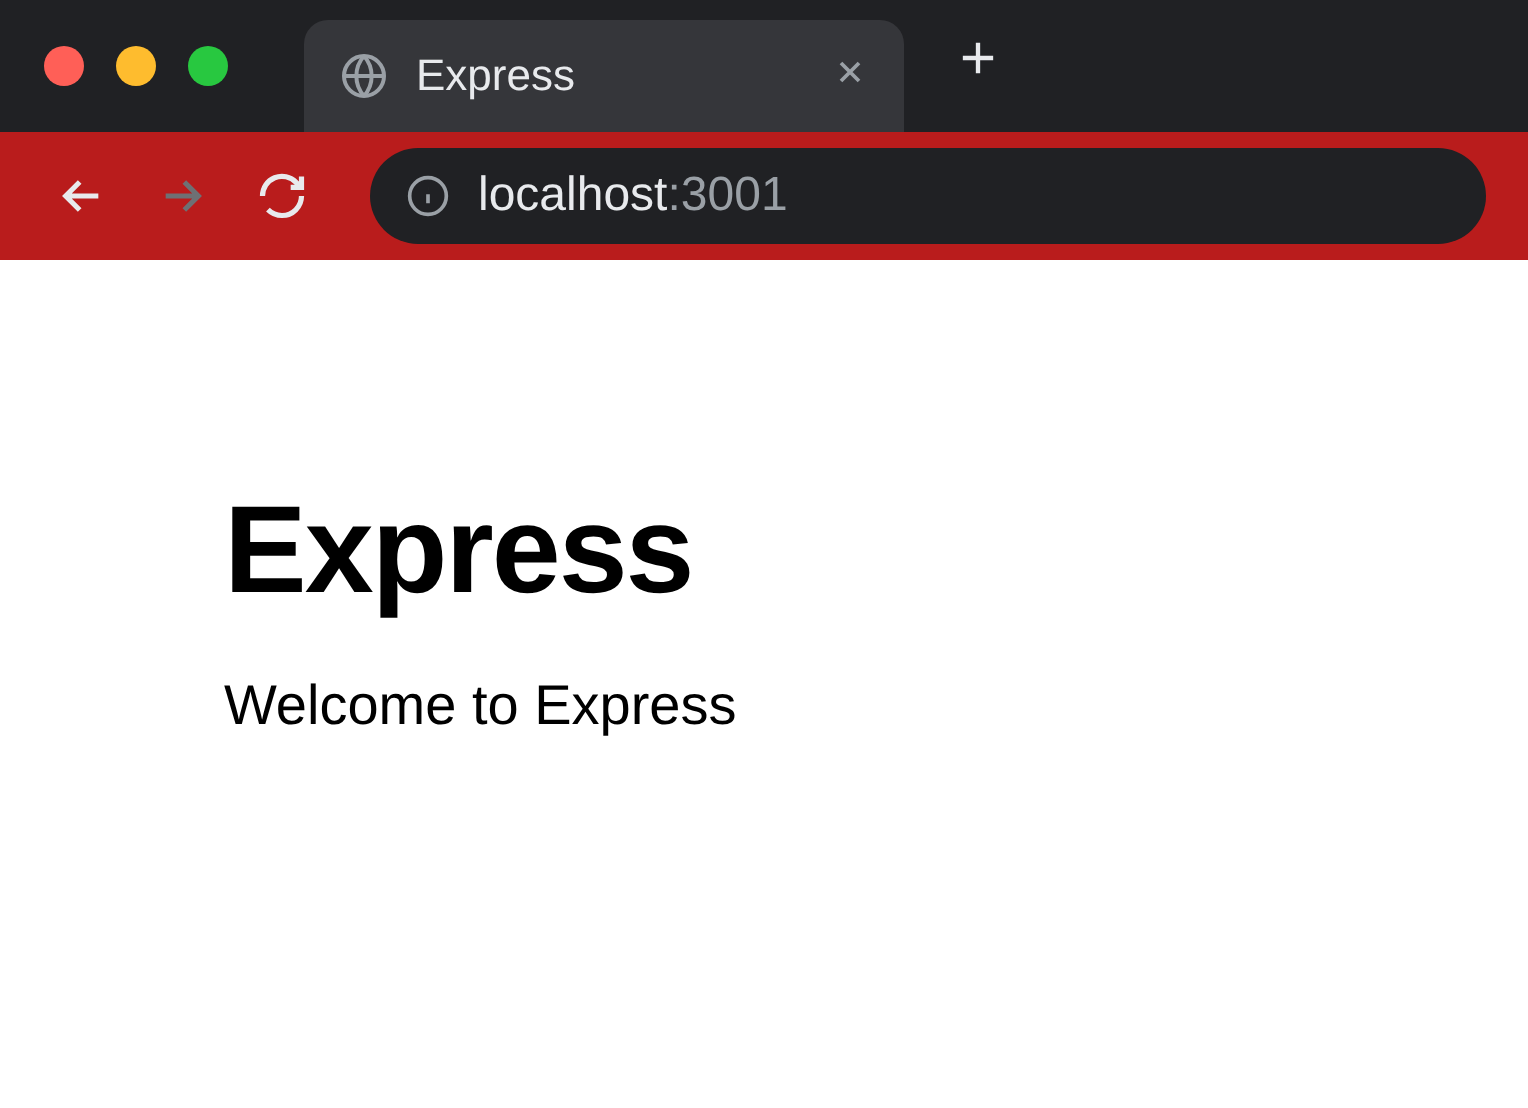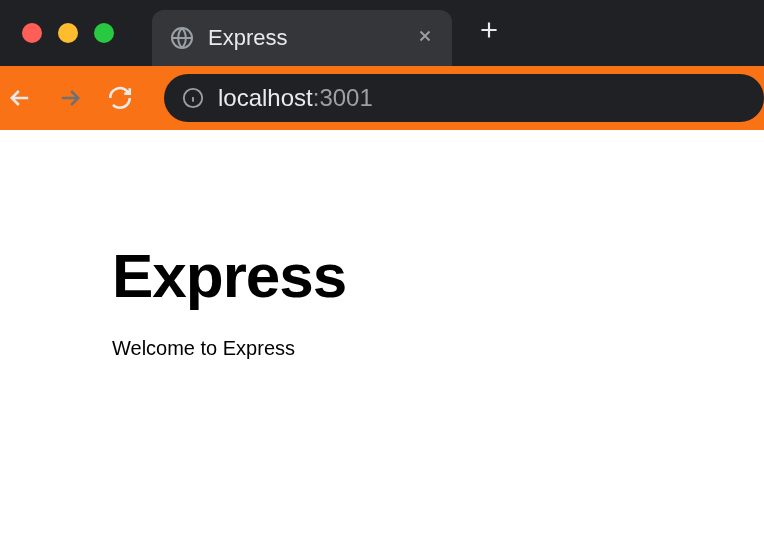--- a/index.html
+++ b/index.html
@@ -63,23 +63,23 @@
     .new-tab-btn {
       margin-left: 24px;
       color: #e8eaed;
       font-size: 30px;
       font-weight: 300;
       cursor: pointer;
     }
     .toolbar {
       display: flex;
       align-items: center;
-      background: #f97316;
+      background: #b91c1c;
       height: 64px;
-      padding: 0 0;
+      padding: 0 21px;
       gap: 10px;
     }
     .nav-btn {
       width: 40px;
       height: 40px;
       display: flex;
       align-items: center;
       justify-content: center;
       color: #e8eaed;
       cursor: pointer;
@@ -113,21 +113,21 @@
       color: #000;
     }
     .content h1 {
       font-size: 62px;
       font-weight: 700;
       letter-spacing: -1px;
       margin-bottom: 26px;
       font-family: "Lucida Grande", Helvetica, Arial, sans-serif;
     }
     .content p {
-      font-size: 20px;
+      font-size: 28px;
       font-family: "Lucida Grande", Helvetica, Arial, sans-serif;
     }
   </style>
 </head>
 <body>
 
 <div class="browser-chrome">
   <div class="tab-bar">
     <div class="traffic-lights">
       <div class="traffic-light tl-close"></div>

